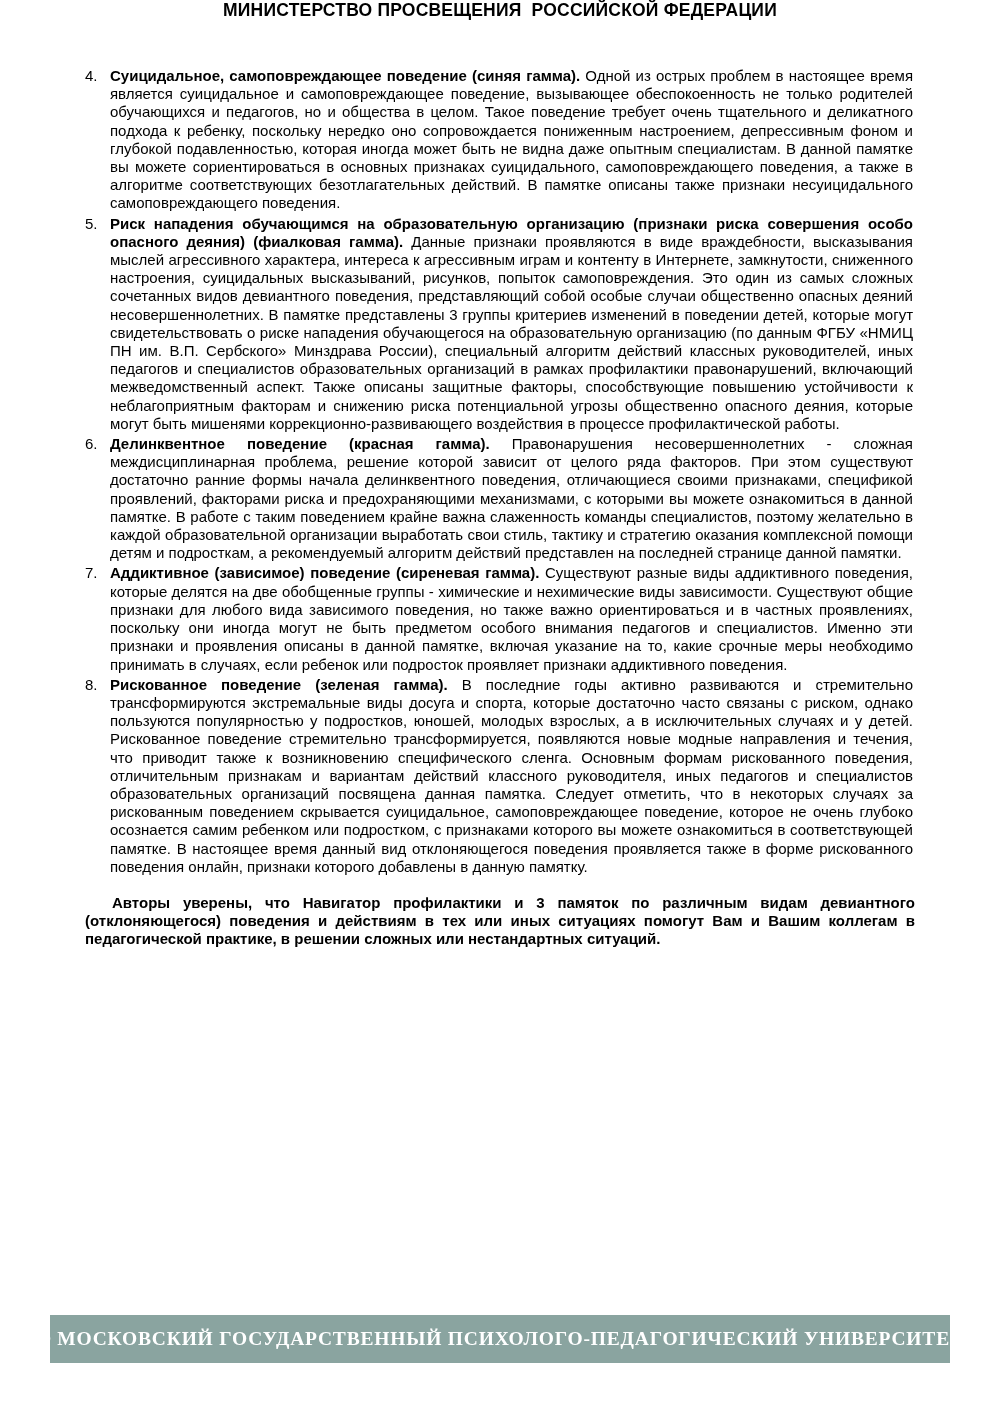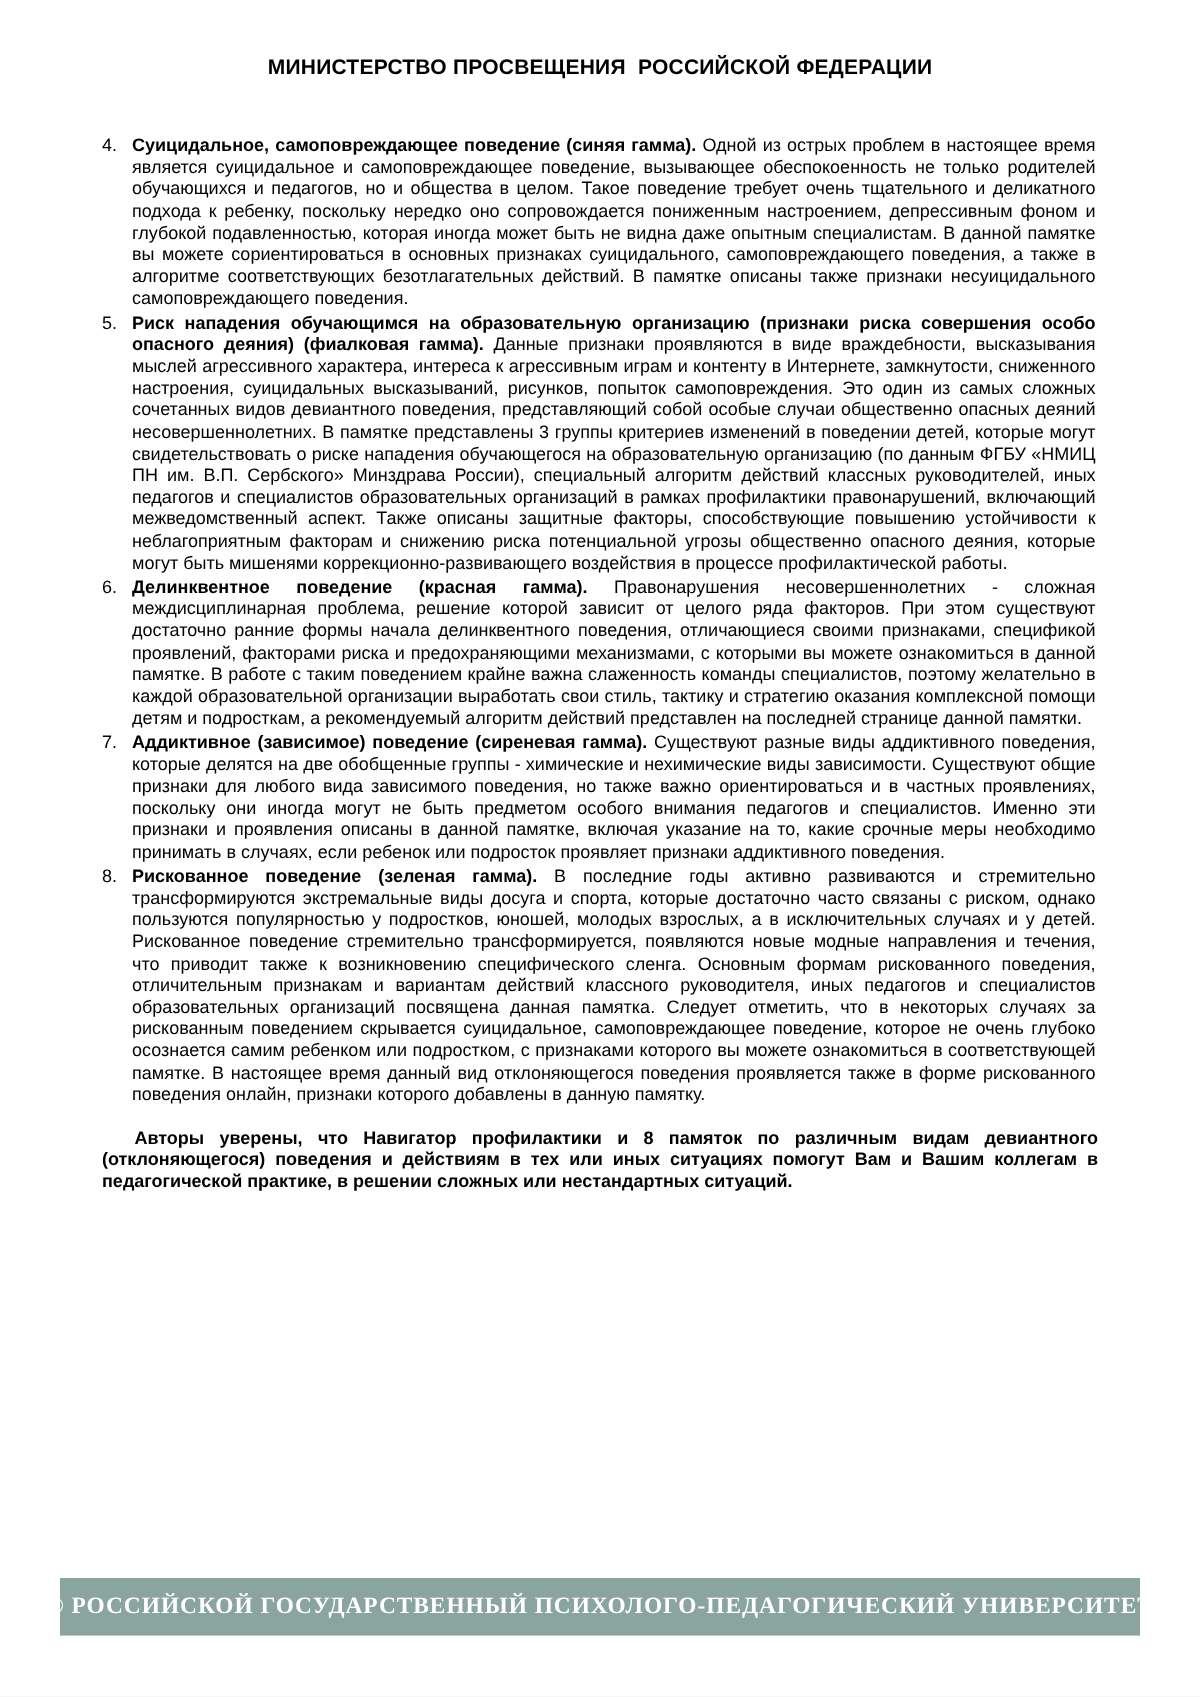--- a/index.html
+++ b/index.html
@@ -8,21 +8,20 @@
     width: 1000px;
     height: 1414px;
     margin: 0 auto;
     background: #ffffff;
     font-family: "Liberation Sans", sans-serif;
     color: #000000;
     overflow: hidden;
   }
   .doc-title {
     margin: 0;
-    padding-top: 46px;
     text-align: center;
     font-size: 17.5px;
     font-weight: bold;
     letter-spacing: 0.2px;
     white-space: pre-wrap;
   }
   .content {
     margin: 46px 85px 0 85px;
     font-size: 15px;
     line-height: 18.2px;
@@ -92,21 +91,21 @@
     <div class="item">
       <span class="num">7.</span>
       <p><b>Аддиктивное (зависимое) поведение (сиреневая гамма).</b> <span>Существуют разные виды аддиктивного поведения, которые делятся на две обобщенные группы - химические и нехимические виды зависимости. Существуют общие признаки для любого вида зависимого поведения, но также важно ориентироваться и в частных проявлениях, поскольку они иногда могут не быть предметом особого внимания педагогов и специалистов. Именно эти признаки и проявления описаны в данной памятке, включая указание на то, какие срочные меры необходимо принимать в случаях, если ребенок или подросток проявляет признаки аддиктивного поведения.</span></p>
     </div>
 
     <div class="item">
       <span class="num">8.</span>
       <p><b>Рискованное поведение (зеленая гамма).</b> <span>В последние годы активно развиваются и стремительно трансформируются экстремальные виды досуга и спорта, которые достаточно часто связаны с риском, однако пользуются популярностью у подростков, юношей, молодых взрослых, а в исключительных случаях и у детей. Рискованное поведение стремительно трансформируется, появляются новые модные направления и течения, что приводит также к возникновению специфического сленга. Основным формам рискованного поведения, отличительным признакам и вариантам действий классного руководителя, иных педагогов и специалистов образовательных организаций посвящена данная памятка. Следует отметить, что в некоторых случаях за рискованным поведением скрывается суицидальное, самоповреждающее поведение, которое не очень глубоко осознается самим ребенком или подростком, с признаками которого вы можете ознакомиться в соответствующей памятке. В настоящее время данный вид отклоняющегося поведения проявляется также в форме рискованного поведения онлайн, признаки которого добавлены в данную памятку.</span></p>
     </div>
 
-    <p class="closing">Авторы уверены, что Навигатор профилактики и 8 памяток по различным видам девиантного (отклоняющегося) поведения и действиям в тех или иных ситуациях помогут Вам и Вашим коллегам в педагогической практике, в решении сложных или нестандартных ситуаций.</p>
+    <p class="closing">Авторы уверены, что Навигатор профилактики и 3 памяток по различным видам девиантного (отклоняющегося) поведения и действиям в тех или иных ситуациях помогут Вам и Вашим коллегам в педагогической практике, в решении сложных или нестандартных ситуаций.</p>
 
   </div>
 
   <div class="footer-band">
-    <span class="copyright">© РОССИЙСКОЙ ГОСУДАРСТВЕННЫЙ ПСИХОЛОГО-ПЕДАГОГИЧЕСКИЙ УНИВЕРСИТЕТ</span>
+    <span class="copyright">© МОСКОВСКИЙ ГОСУДАРСТВЕННЫЙ ПСИХОЛОГО-ПЕДАГОГИЧЕСКИЙ УНИВЕРСИТЕТ</span>
   </div>
 
 </div>
 
 </body></html>

